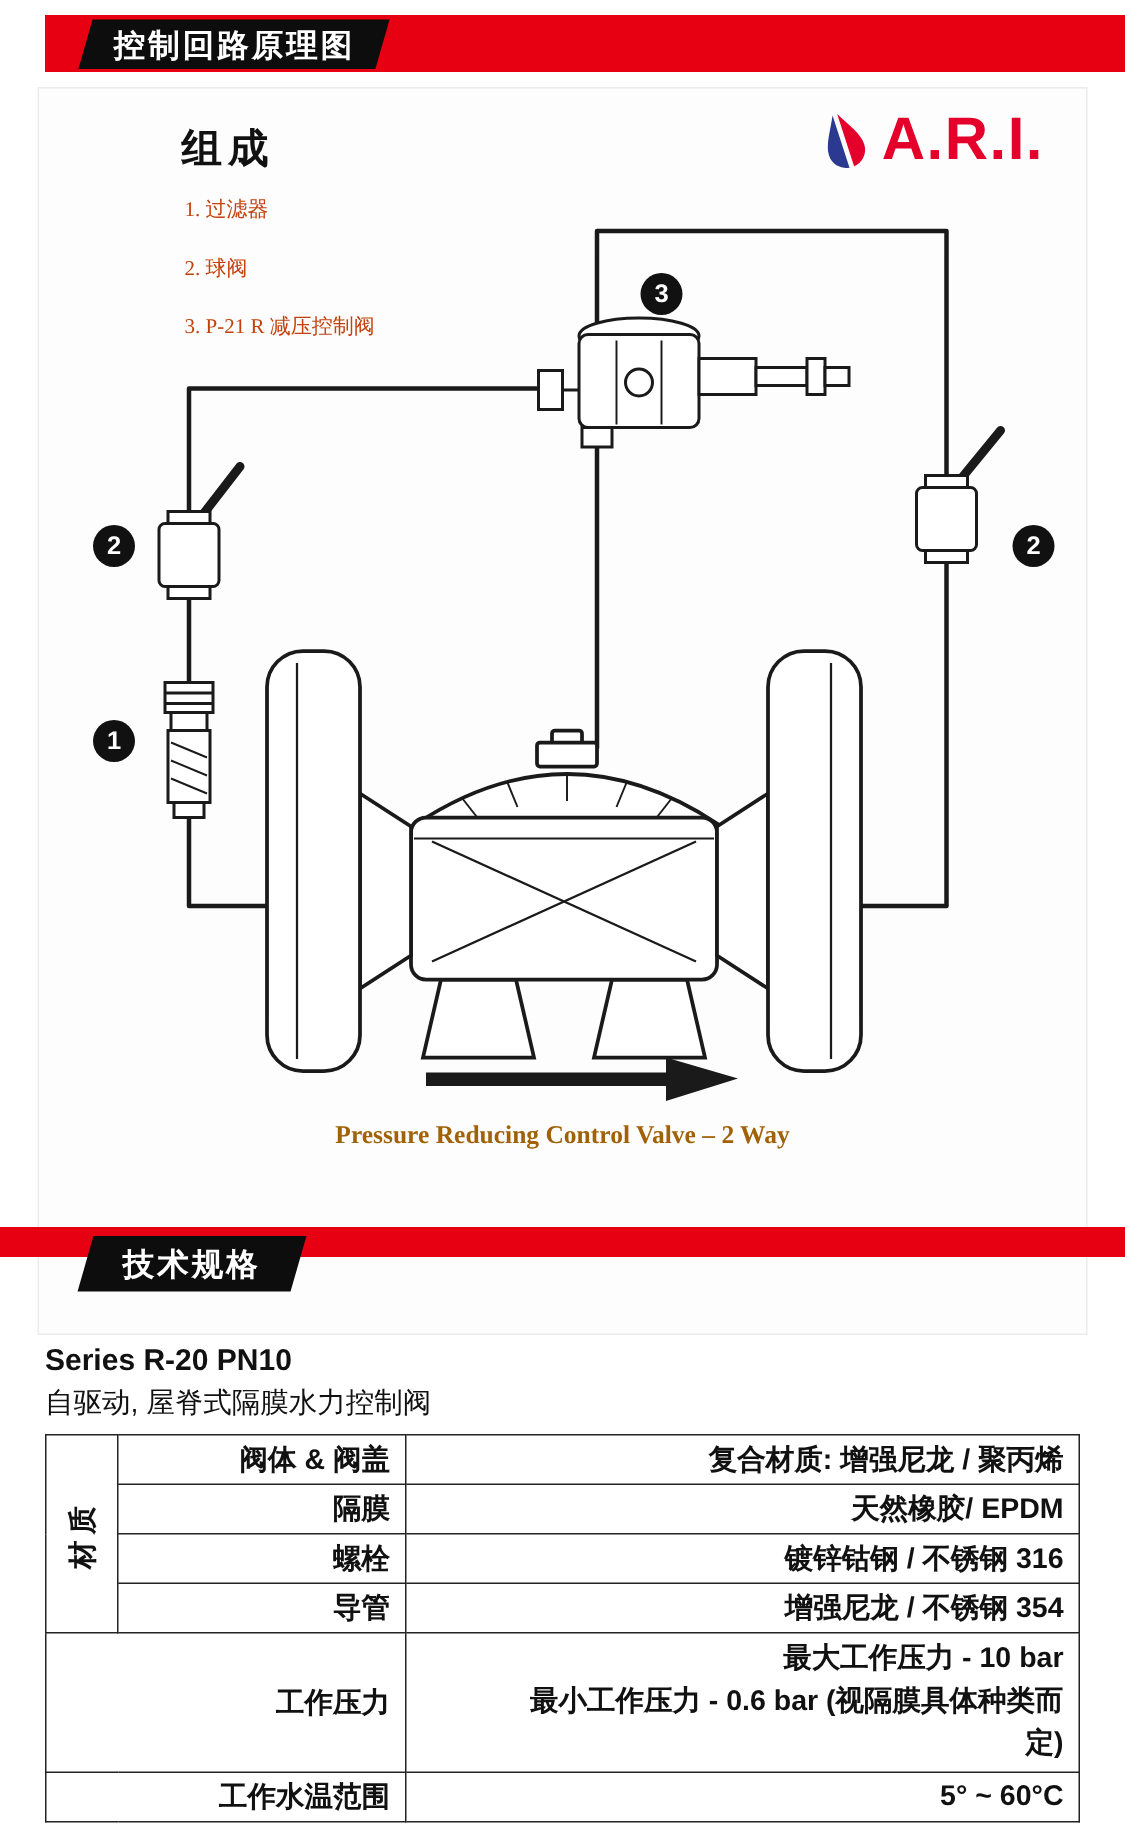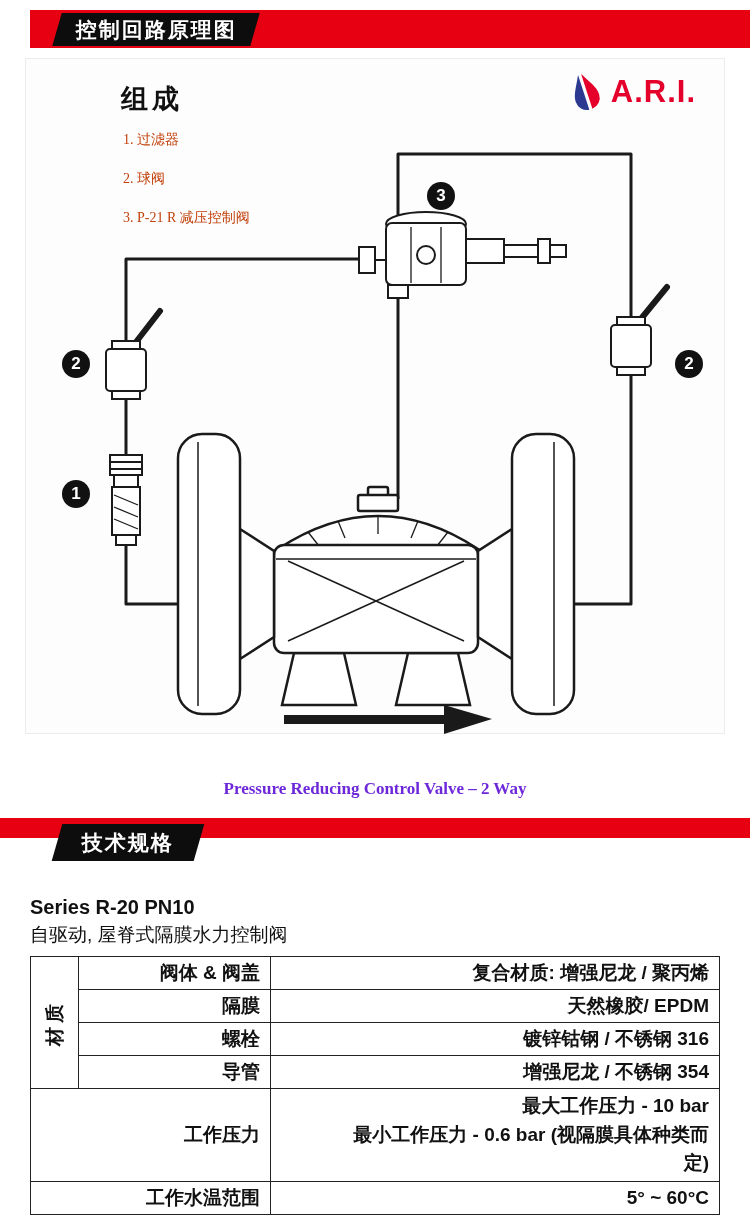--- a/index.html
+++ b/index.html
@@ -8,35 +8,35 @@
 
   
   .band-top { position:absolute; left:30px; right:0; top:10px; height:38px; background:#e60012; }
   .band-mid { position:absolute; left:0; right:0; top:818px; height:20px; background:#e60012; }
   .band-label { position:absolute; background:#0d0d0d; color:#fff; display:flex; align-items:center; justify-content:center; transform:skewX(-16deg); }
   .band-label span { transform:skewX(16deg); font-weight:700; font-size:21px; letter-spacing:2px; white-space:nowrap; }
   .label-top { left:57px; top:13px; width:198px; height:33px; }
   .label-specs { left:57px; top:824px; width:142px; height:37px; }
 
   
-  .panel { position:absolute; left:25px; top:58px; width:700px; height:676px; background:#fdfdfd; border:1px solid #ececec; }
+  .panel { position:absolute; left:25px; top:58px; width:700px; height:832px; background:#fdfdfd; border:1px solid #ececec; }
   .comp-title { position:absolute; left:95px; top:22px; font-family:"Liberation Serif",serif; font-weight:700; font-size:27px; color:#111; letter-spacing:4px; }
   .comp-list { position:absolute; left:97px; top:72px; list-style:none; font-family:"Liberation Serif",serif; font-size:14px; color:#c2410c; }
   .comp-list li { margin-bottom:21px; white-space:nowrap; }
   .logo { position:absolute; right:28px; top:12px; display:flex; align-items:center; gap:7px; }
-  .logo-text { font-size:31px; font-weight:800; color:#e4002b; letter-spacing:1px; }
+  .logo-text { font-size:40px; font-weight:800; color:#e4002b; letter-spacing:1px; }
   .valve-svg { position:absolute; left:0; top:0; width:700px; height:738px; }
   .callout { position:absolute; width:28px; height:28px; border-radius:50%; background:#111; color:#fff;
              font-size:17px; font-weight:700; line-height:28px; text-align:center; }
   .c3 { left:401px; top:123px; }
   .c2l { left:36px; top:291px; }
   .c2r { left:649px; top:291px; }
   .c1 { left:36px; top:421px; }
   .caption { position:absolute; left:0; right:0; top:688px; text-align:center;
-             font-family:"Liberation Serif",serif; font-weight:700; font-size:17px; color:#6d28d9;margin-top:32px; }
+             font-family:"Liberation Serif",serif; font-weight:700; font-size:17px; color:#a16207; }
 
   
   .series-title { position:absolute; left:30px; top:896px; font-size:20px; font-weight:700; color:#111; }
   .series-sub { position:absolute; left:30px; top:922px; font-size:19px; color:#111; }
   .spec-table { position:absolute; left:30px; top:956px; width:690px; border-collapse:collapse; color:#111; table-layout:fixed; }
   .spec-table td { border:1px solid #222; font-size:19px; font-weight:700; padding:3px 10px; vertical-align:middle;text-align:right; }
   .mat-cell { width:48px; text-align:center; padding:0 !important; }
   .rot { display:inline-block; transform:rotate(-90deg); letter-spacing:4px; font-size:19px; font-weight:700; white-space:nowrap; }
   .name-col { width:192px; }
   .row-h td { height:32px; }

